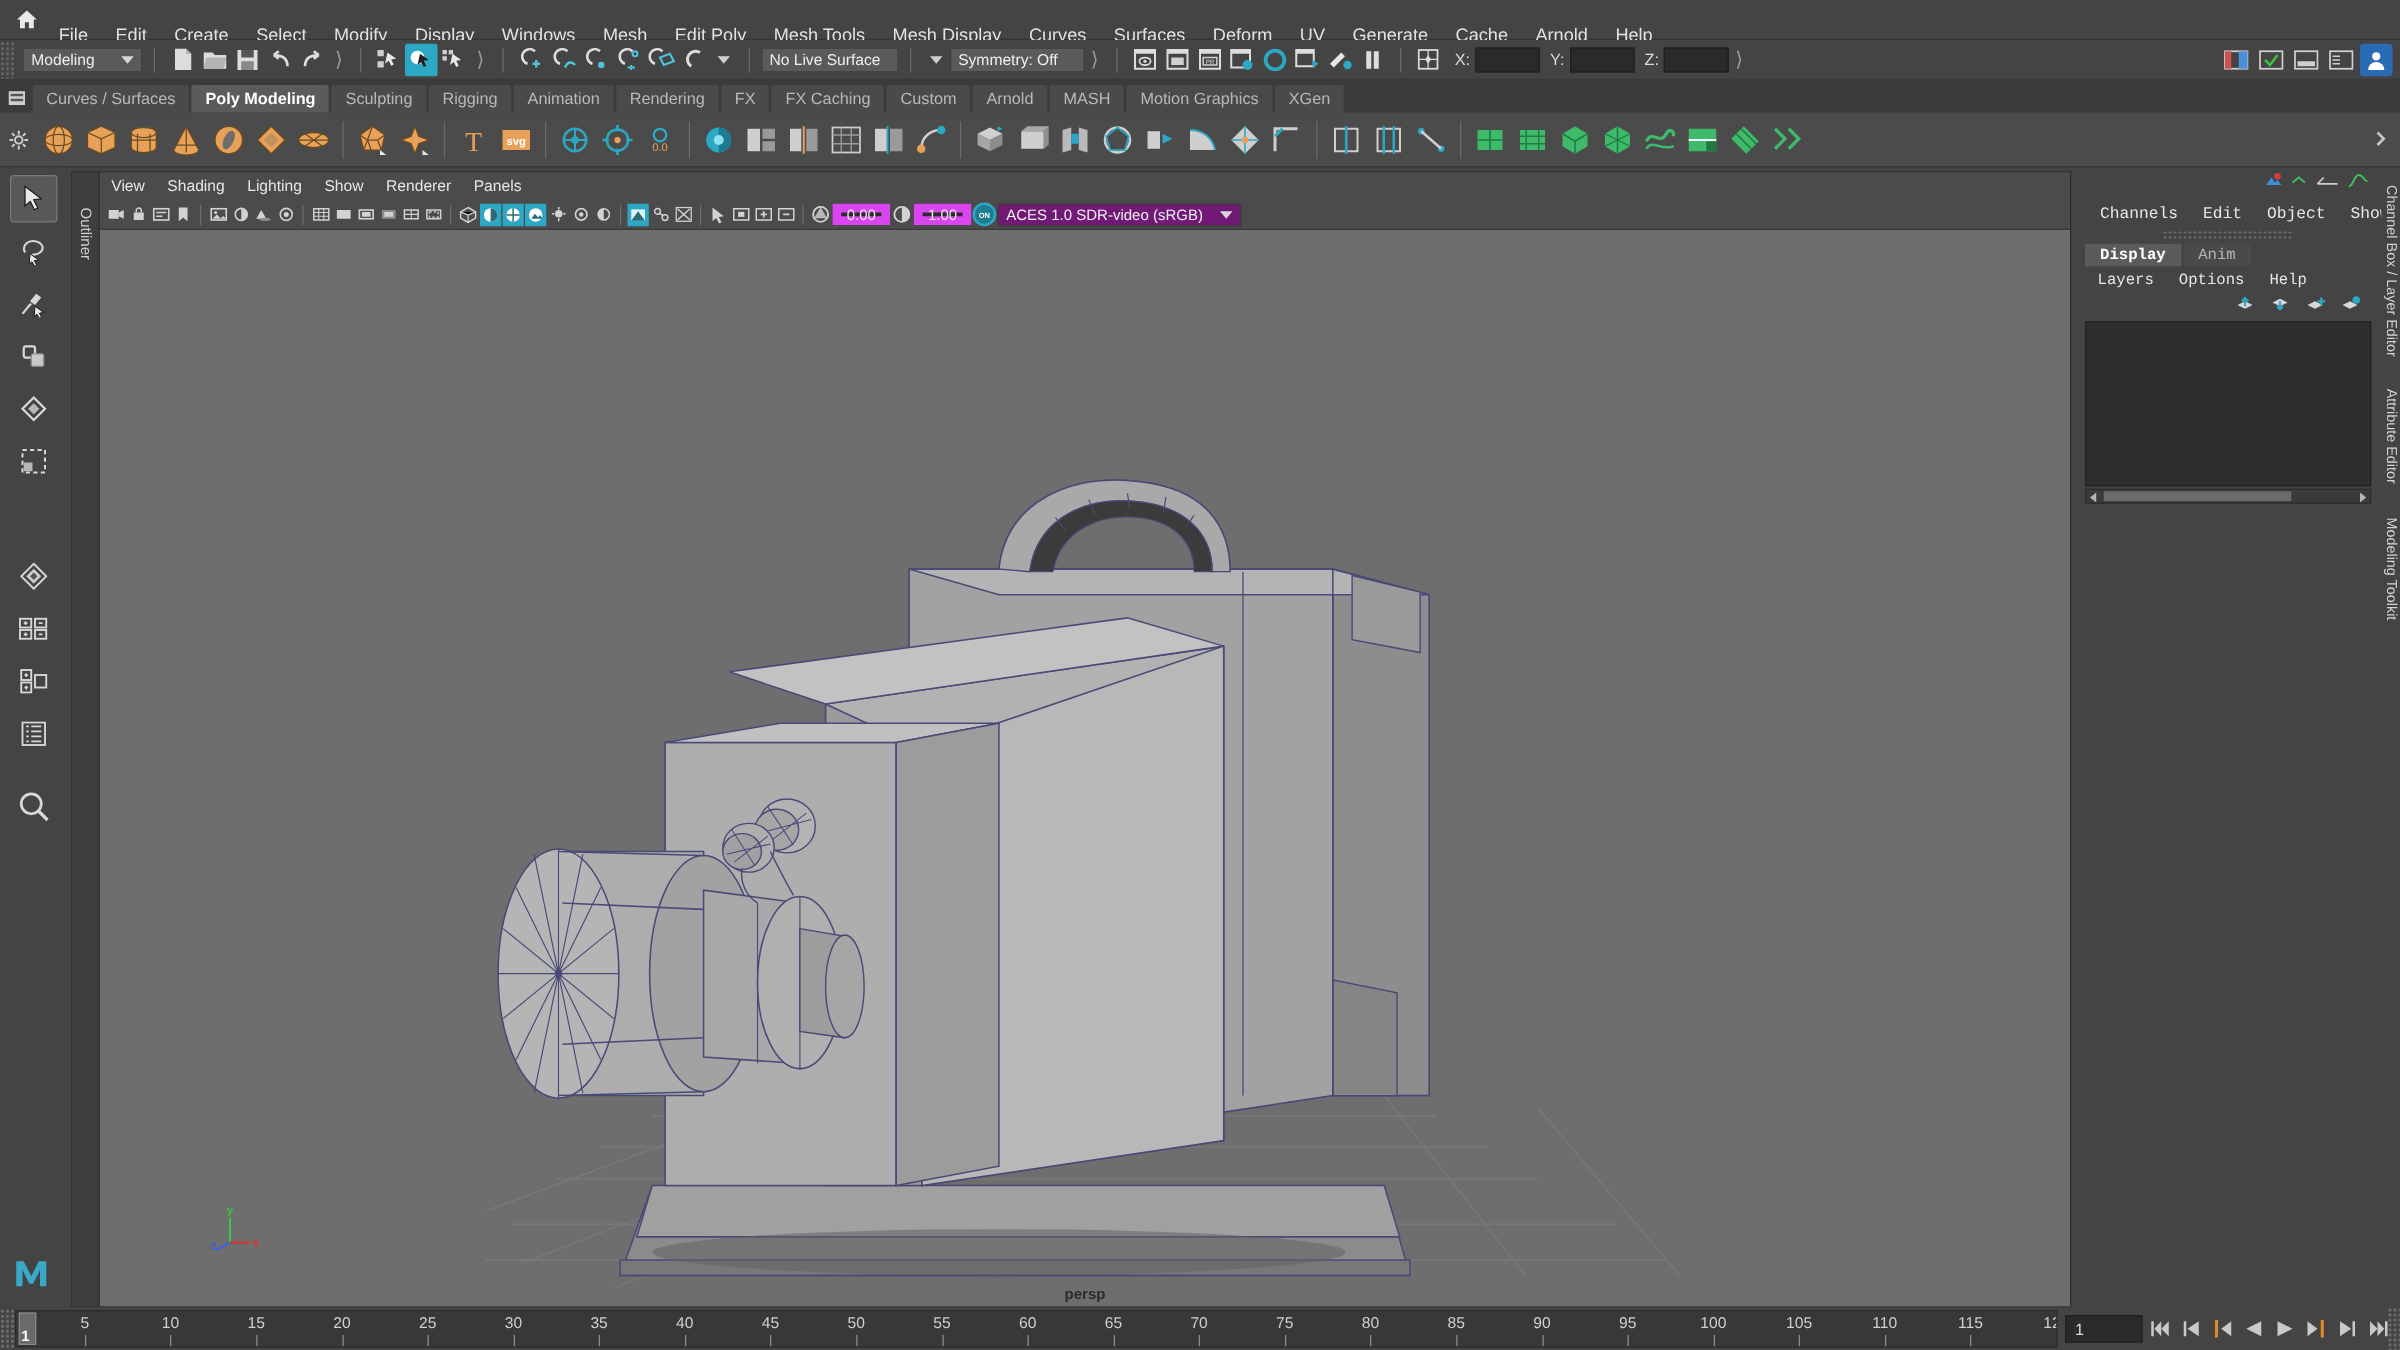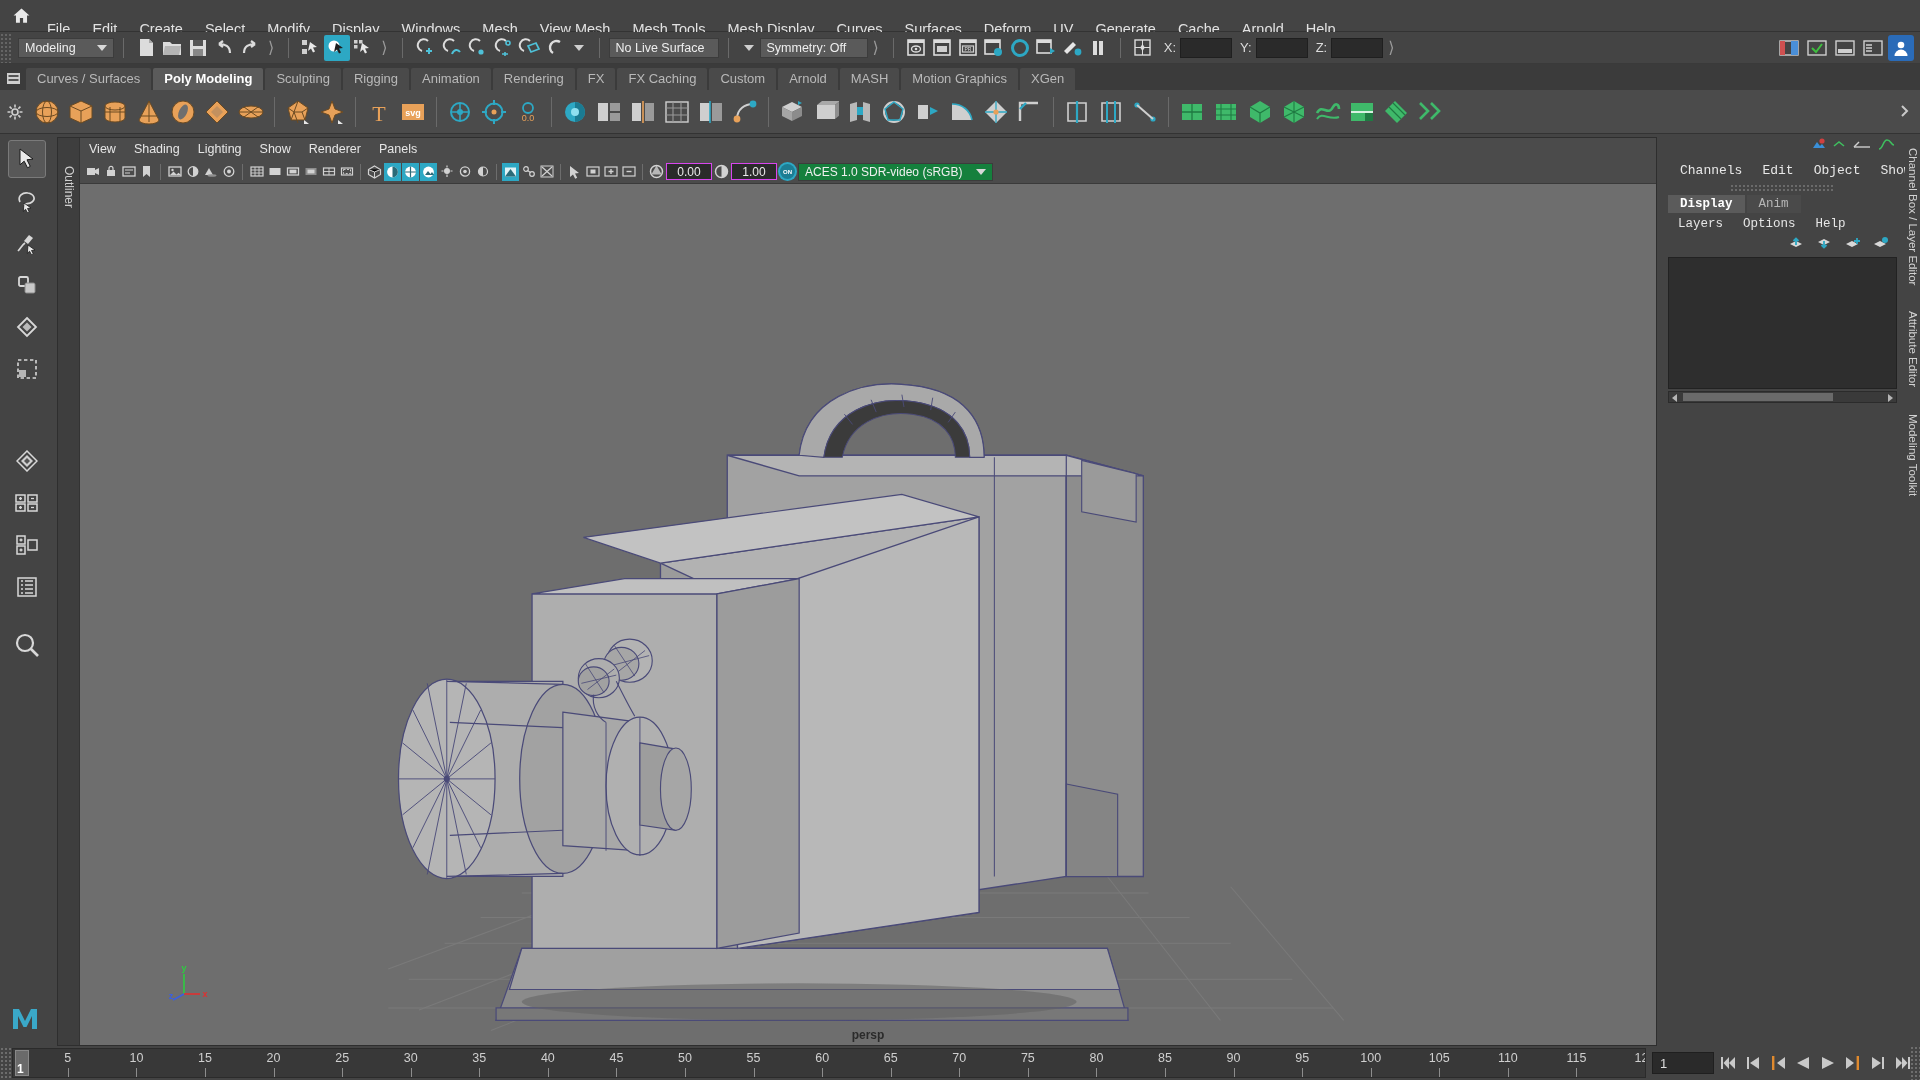--- a/index.html
+++ b/index.html
@@ -75,22 +75,22 @@
   .vp-inner { flex:1 1 auto; display:flex; min-height:0; border:1px solid #2e2e2e; margin:3px 3px 0 3px; }
   .vp-main { flex:1 1 auto; display:flex; flex-direction:column; min-width:0; }
   .vpmenu { height:22px; background:#4b4b4b; display:flex; align-items:center; flex:0 0 22px; }
   .vpmenu .mi { padding:0 9px; font-size:12.5px; color:#e6e6e6; line-height:22px; }
   .vptools { height:24px; background:#4b4b4b; display:flex; align-items:center; flex:0 0 24px;
              padding-left:4px; gap:1px; border-bottom:1px solid #3a3a3a; }
   .vtb { width:17px; height:18px; display:flex; align-items:center; justify-content:center;}
   .vtb.on { background:#2da8c4; }
   .vt-sep { width:1px; height:16px; background:#6d6d6d; margin:0 4px; }
   .numfield { width:46px; height:17px; background:#2b2b2b; color:#eaeaea; font-size:12px;
-              display:flex; align-items:center; justify-content:center; border:1px solid #d946ef; }
-  .cmcombo { width:195px; height:18px; background:#15803d; border:1px solid #3c3c3c; font-size:12px;
+              display:flex; align-items:center; justify-content:center; border:7px solid #d946ef; }
+  .cmcombo { width:195px; height:18px; background:#701a75; border:1px solid #3c3c3c; font-size:12px;
              color:#efefef; display:flex; align-items:center; padding-left:6px; position:relative; }
   .cmcombo .arr { position:absolute; right:6px; top:5px; width:0;height:0;
         border-left:5px solid transparent;border-right:5px solid transparent;border-top:6px solid #d8d8d8;}
   .canvas { flex:1 1 auto; position:relative; background:#6e6e6e; overflow:hidden; min-height:0; }
   .persp-lbl { position:absolute; left:50%; transform:translateX(-50%); bottom:3px;
                font-size:12px; font-weight:bold; color:#2b2b2b; }
   .axis-gizmo { position:absolute; left:88px; bottom:36px; }
 
   
   .rightdock { width:260px; background:#444; display:flex; flex-direction:column; flex:0 0 260px; }
@@ -144,21 +144,21 @@
     </div>
     <div id="menu-items" style="display:flex;">
         <div class="menuitem">File</div>
         <div class="menuitem">Edit</div>
         <div class="menuitem">Create</div>
         <div class="menuitem">Select</div>
         <div class="menuitem">Modify</div>
         <div class="menuitem">Display</div>
         <div class="menuitem">Windows</div>
         <div class="menuitem">Mesh</div>
-        <div class="menuitem">View Mesh</div>
+        <div class="menuitem">Edit Poly</div>
         <div class="menuitem">Mesh Tools</div>
         <div class="menuitem">Mesh Display</div>
         <div class="menuitem">Curves</div>
         <div class="menuitem">Surfaces</div>
         <div class="menuitem">Deform</div>
         <div class="menuitem">UV</div>
         <div class="menuitem">Generate</div>
         <div class="menuitem">Cache</div>
         <div class="menuitem">Arnold</div>
         <div class="menuitem">Help</div>

